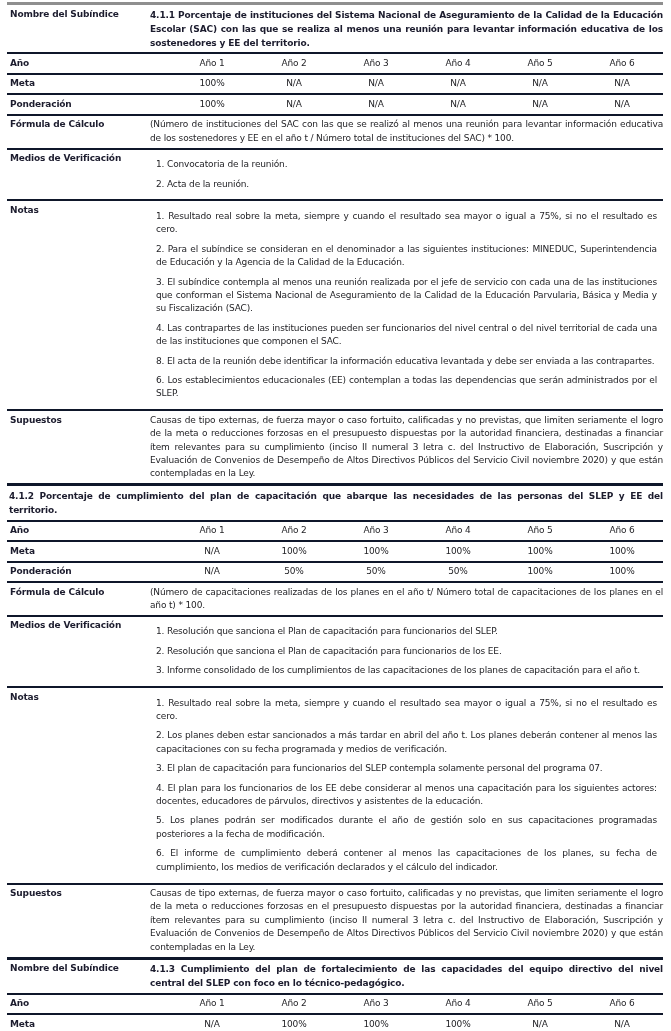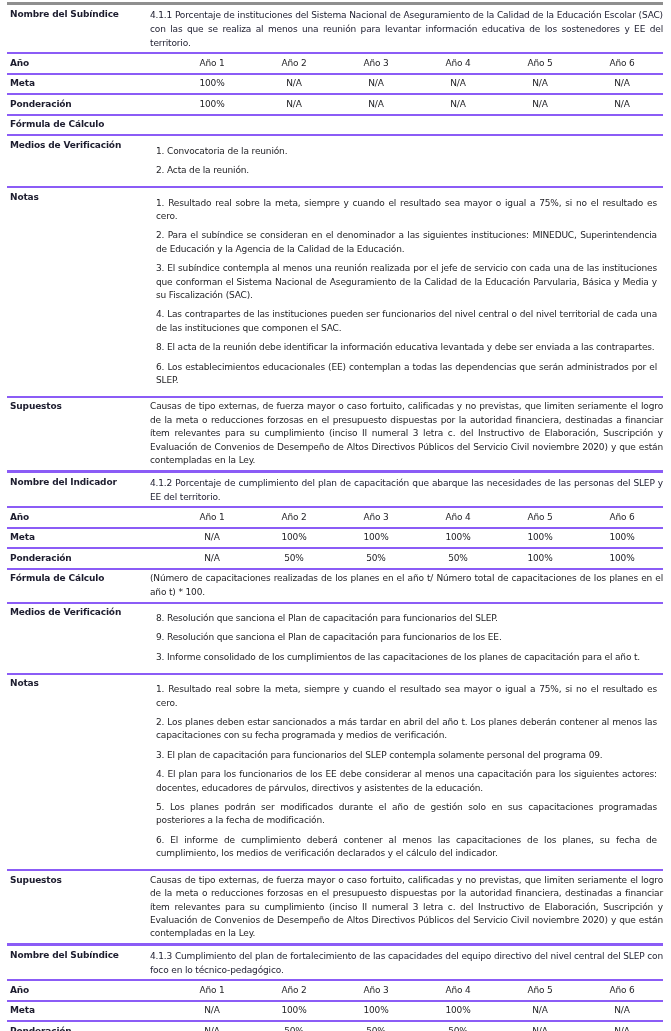--- a/index.html
+++ b/index.html
@@ -3,34 +3,34 @@
 <meta charset="utf-8">
 <style>
   html,body{margin:0;padding:0;background:#fff;}
   body{
     width:671px;min-height:1031px;
     font-family:"DejaVu Sans","Liberation Sans",sans-serif;
     font-size:9px;color:#242428;letter-spacing:-0.15px;
   }
   .doc{padding:1px 8px 0 7px;}
   .top-rule{height:3px;background:#8f8f8f;margin-top:1px;}
-  .t-row{display:flex;border-top:2px solid #8b5cf6;}
+  .t-row{display:flex;border-top:2px solid #0f172a;}
   .t-row.first{border-top:none;}
   .t-row.sec-start{border-top-width:3px;}
   .doc-end{border-top:2px solid #515151;height:9px;}
   .lbl{
     width:141px;min-width:141px;box-sizing:border-box;
     font-weight:bold;color:#1c1c2e;
     padding:2.5px 4px 2.5px 3px;line-height:13.5px;
   }
   .txt{
     flex:1;padding:2.5px 0 2.5px 2px;
     line-height:13.4px;text-align:justify;
   }
-  .txt.bold{font-weight:normal;color:#1c1c2e;line-height:14.1px;}
+  .txt.bold{font-weight:bold;color:#1c1c2e;line-height:14.1px;}
   .spacer{width:23px;min-width:23px;}
   .val{flex:1;text-align:center;padding:2.5px 0;line-height:12.5px;}
   .item{margin:6px;}
 </style>
 </head>
 <body>
 
 <div class="doc">
   <div class="top-rule"></div>
 
@@ -64,20 +64,21 @@
       <div class="spacer"></div>
       <div class="val">100%</div>
       <div class="val">N/A</div>
       <div class="val">N/A</div>
       <div class="val">N/A</div>
       <div class="val">N/A</div>
       <div class="val">N/A</div>
     </div>
     <div class="t-row">
       <div class="lbl">Fórmula de Cálculo</div>
+      <div class="txt">(Número de instituciones del SAC con las que se realizó al menos una reunión para levantar información educativa de los sostenedores y EE en el año t / Número total de instituciones del SAC) * 100.</div>
     </div>
     <div class="t-row">
       <div class="lbl">Medios de Verificación</div>
       <div class="txt">
         <div class="item">1. Convocatoria de la reunión.</div>
         <div class="item">2. Acta de la reunión.</div>
       </div>
     </div>
     <div class="t-row">
       <div class="lbl">Notas</div>
@@ -91,21 +92,20 @@
       </div>
     </div>
     <div class="t-row">
       <div class="lbl">Supuestos</div>
       <div class="txt">Causas de tipo externas, de fuerza mayor o caso fortuito, calificadas y no previstas, que limiten seriamente el logro de la meta o reducciones forzosas en el presupuesto dispuestas por la autoridad financiera, destinadas a financiar ítem relevantes para su cumplimiento (inciso II numeral 3 letra c. del Instructivo de Elaboración, Suscripción y Evaluación de Convenios de Desempeño de Altos Directivos Públicos del Servicio Civil noviembre 2020) y que están contempladas en la Ley.</div>
     </div>
   </section>
 
   <section>
     <div class="t-row sec-start">
-      <div class="lbl">Nombre del Indicador</div>
       <div class="txt bold">4.1.2 Porcentaje de cumplimiento del plan de capacitación que abarque las necesidades de las personas del SLEP y EE del territorio.</div>
     </div>
     <div class="t-row">
       <div class="lbl">Año</div>
       <div class="spacer"></div>
       <div class="val">Año 1</div>
       <div class="val">Año 2</div>
       <div class="val">Año 3</div>
       <div class="val">Año 4</div>
       <div class="val">Año 5</div>
@@ -131,31 +131,31 @@
       <div class="val">100%</div>
       <div class="val">100%</div>
     </div>
     <div class="t-row">
       <div class="lbl">Fórmula de Cálculo</div>
       <div class="txt">(Número de capacitaciones realizadas de los planes en el año t/ Número total de capacitaciones de los planes en el año t) * 100.</div>
     </div>
     <div class="t-row">
       <div class="lbl">Medios de Verificación</div>
       <div class="txt">
-        <div class="item">8. Resolución que sanciona el Plan de capacitación para funcionarios del SLEP.</div>
-        <div class="item">9. Resolución que sanciona el Plan de capacitación para funcionarios de los EE.</div>
+        <div class="item">1. Resolución que sanciona el Plan de capacitación para funcionarios del SLEP.</div>
+        <div class="item">2. Resolución que sanciona el Plan de capacitación para funcionarios de los EE.</div>
         <div class="item">3. Informe consolidado de los cumplimientos de las capacitaciones de los planes de capacitación para el año t.</div>
       </div>
     </div>
     <div class="t-row">
       <div class="lbl">Notas</div>
       <div class="txt">
         <div class="item">1. Resultado real sobre la meta, siempre y cuando el resultado sea mayor o igual a 75%, si no el resultado es cero.</div>
         <div class="item">2. Los planes deben estar sancionados a más tardar en abril del año t. Los planes deberán contener al menos las capacitaciones con su fecha programada y medios de verificación.</div>
-        <div class="item">3. El plan de capacitación para funcionarios del SLEP contempla solamente personal del programa 09.</div>
+        <div class="item">3. El plan de capacitación para funcionarios del SLEP contempla solamente personal del programa 07.</div>
         <div class="item">4. El plan para los funcionarios de los EE debe considerar al menos una capacitación para los siguientes actores: docentes, educadores de párvulos, directivos y asistentes de la educación.</div>
         <div class="item">5. Los planes podrán ser modificados durante el año de gestión solo en sus capacitaciones programadas posteriores a la fecha de modificación.</div>
         <div class="item">6. El informe de cumplimiento deberá contener al menos las capacitaciones de los planes, su fecha de cumplimiento, los medios de verificación declarados y el cálculo del indicador.</div>
       </div>
     </div>
     <div class="t-row">
       <div class="lbl">Supuestos</div>
       <div class="txt">Causas de tipo externas, de fuerza mayor o caso fortuito, calificadas y no previstas, que limiten seriamente el logro de la meta o reducciones forzosas en el presupuesto dispuestas por la autoridad financiera, destinadas a financiar ítem relevantes para su cumplimiento (inciso II numeral 3 letra c. del Instructivo de Elaboración, Suscripción y Evaluación de Convenios de Desempeño de Altos Directivos Públicos del Servicio Civil noviembre 2020) y que están contempladas en la Ley.</div>
     </div>
   </section>

